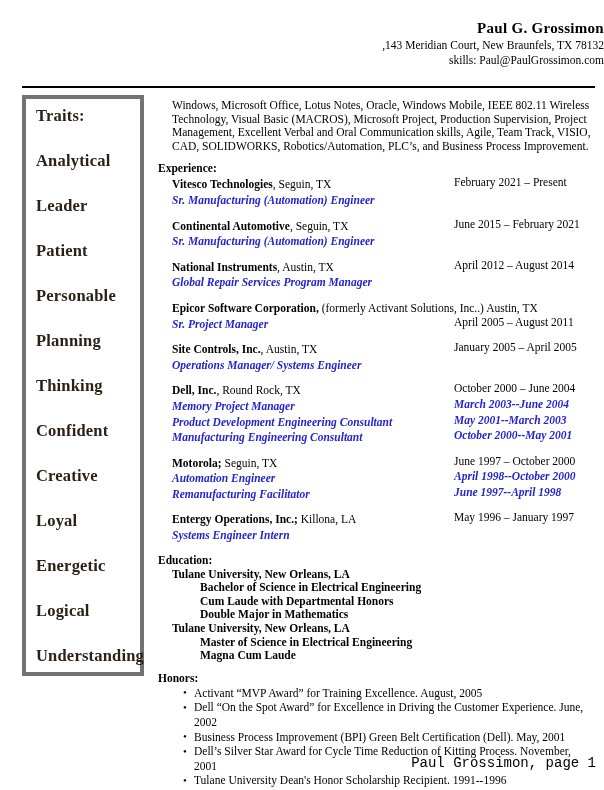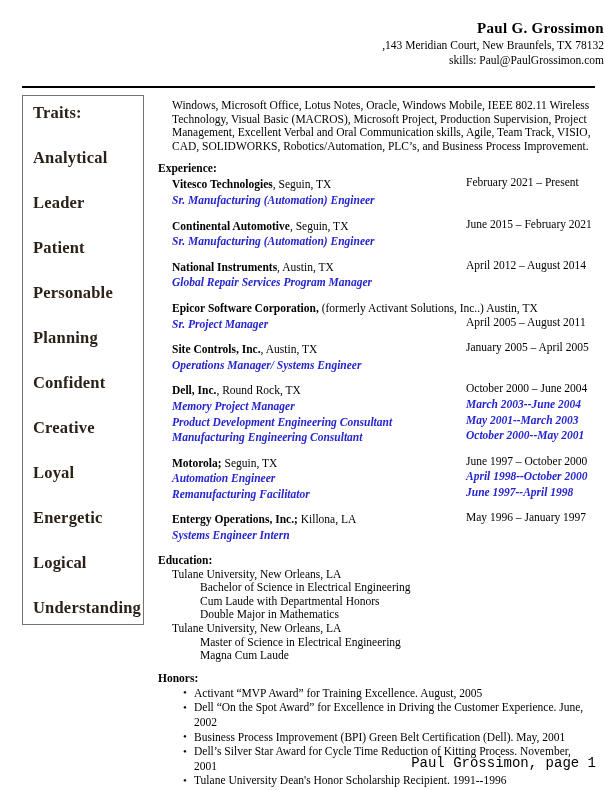--- a/index.html
+++ b/index.html
@@ -41,21 +41,21 @@
     border-top: 2px solid #000;
   }
 
   
   .traits-box {
     position: absolute;
     left: 22px;
     top: 95px;
     width: 122px;
     box-sizing: border-box;
-    border: 1px solid #737373;
+    border: 4px solid #737373;
     padding: 8px 0 6px 0;
   }
   .trait {
     font-size: 16.5px;
     font-weight: bold;
     color: #2b2117;
     line-height: 17px;
     padding: 0 0 0 10px;
     margin-bottom: 28px;
     white-space: nowrap;
@@ -106,36 +106,37 @@
     font-weight: bold;
   }
   .exp-title {
     font-size: 11.5px;
     font-weight: bold;
     font-style: italic;
     color: #2525cf;
   }
   .exp-date {
     position: absolute;
-    left: 294px;
+    left: 282px;
     top: 0;
     font-size: 11.5px;
     white-space: nowrap;
   }
   .exp-date.blue {
     font-style: italic;
     font-weight: bold;
     color: #2525cf;
   }
 
   
   .edu-body {
     padding-left: 14px;
     font-size: 11.5px;
     line-height: 13.6px;
+    font-weight: bold;
   }
   .edu-l1 { padding-left: 0; }
   .edu-l2 { padding-left: 28px; }
 
   
   .honors-list {
     margin: 0;
     padding: 0 0 0 36px;
     list-style: none;
     font-size: 11.5px;
@@ -174,20 +175,21 @@
 
 <div class="top-rule"></div>
 
 <div class="traits-box">
   <div class="trait">Traits:</div>
   <div class="trait">Analytical</div>
   <div class="trait">Leader</div>
   <div class="trait">Patient</div>
   <div class="trait">Personable</div>
   <div class="trait">Planning</div>
+  <div class="trait">Thinking</div>
   <div class="trait">Confident</div>
   <div class="trait">Creative</div>
   <div class="trait">Loyal</div>
   <div class="trait">Energetic</div>
   <div class="trait">Logical</div>
   <div class="trait">Understanding</div>
 </div>
 
 <div class="main">
 

